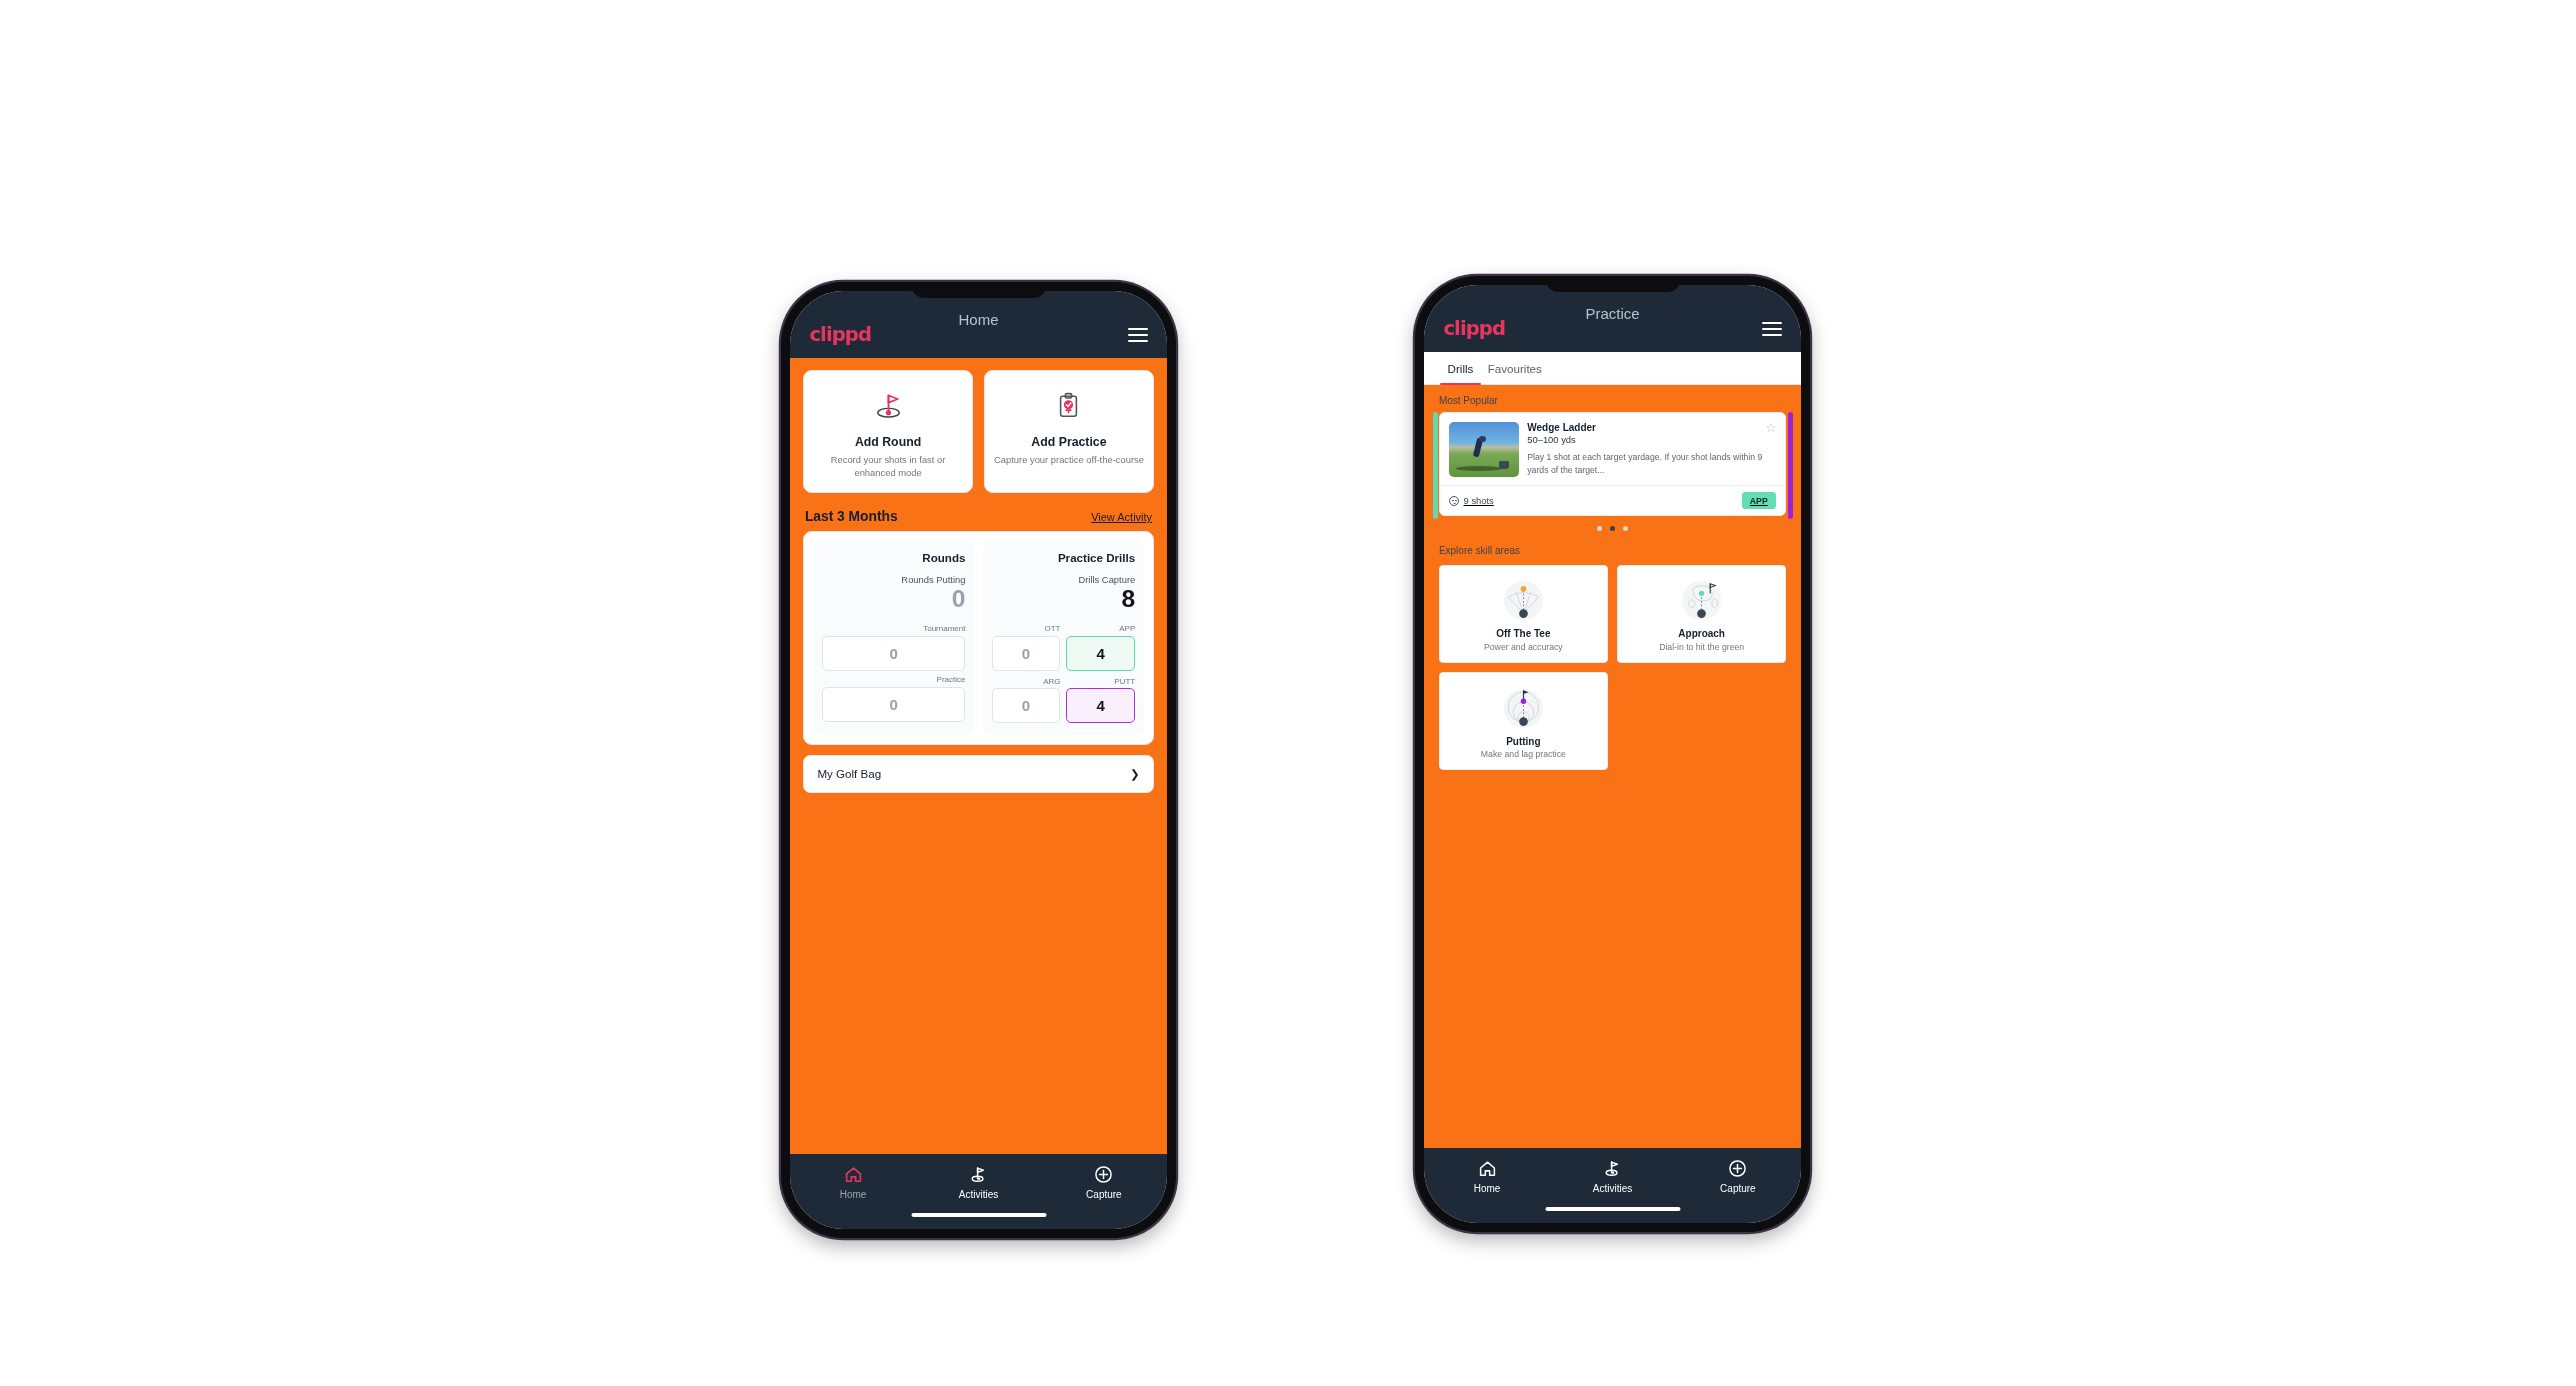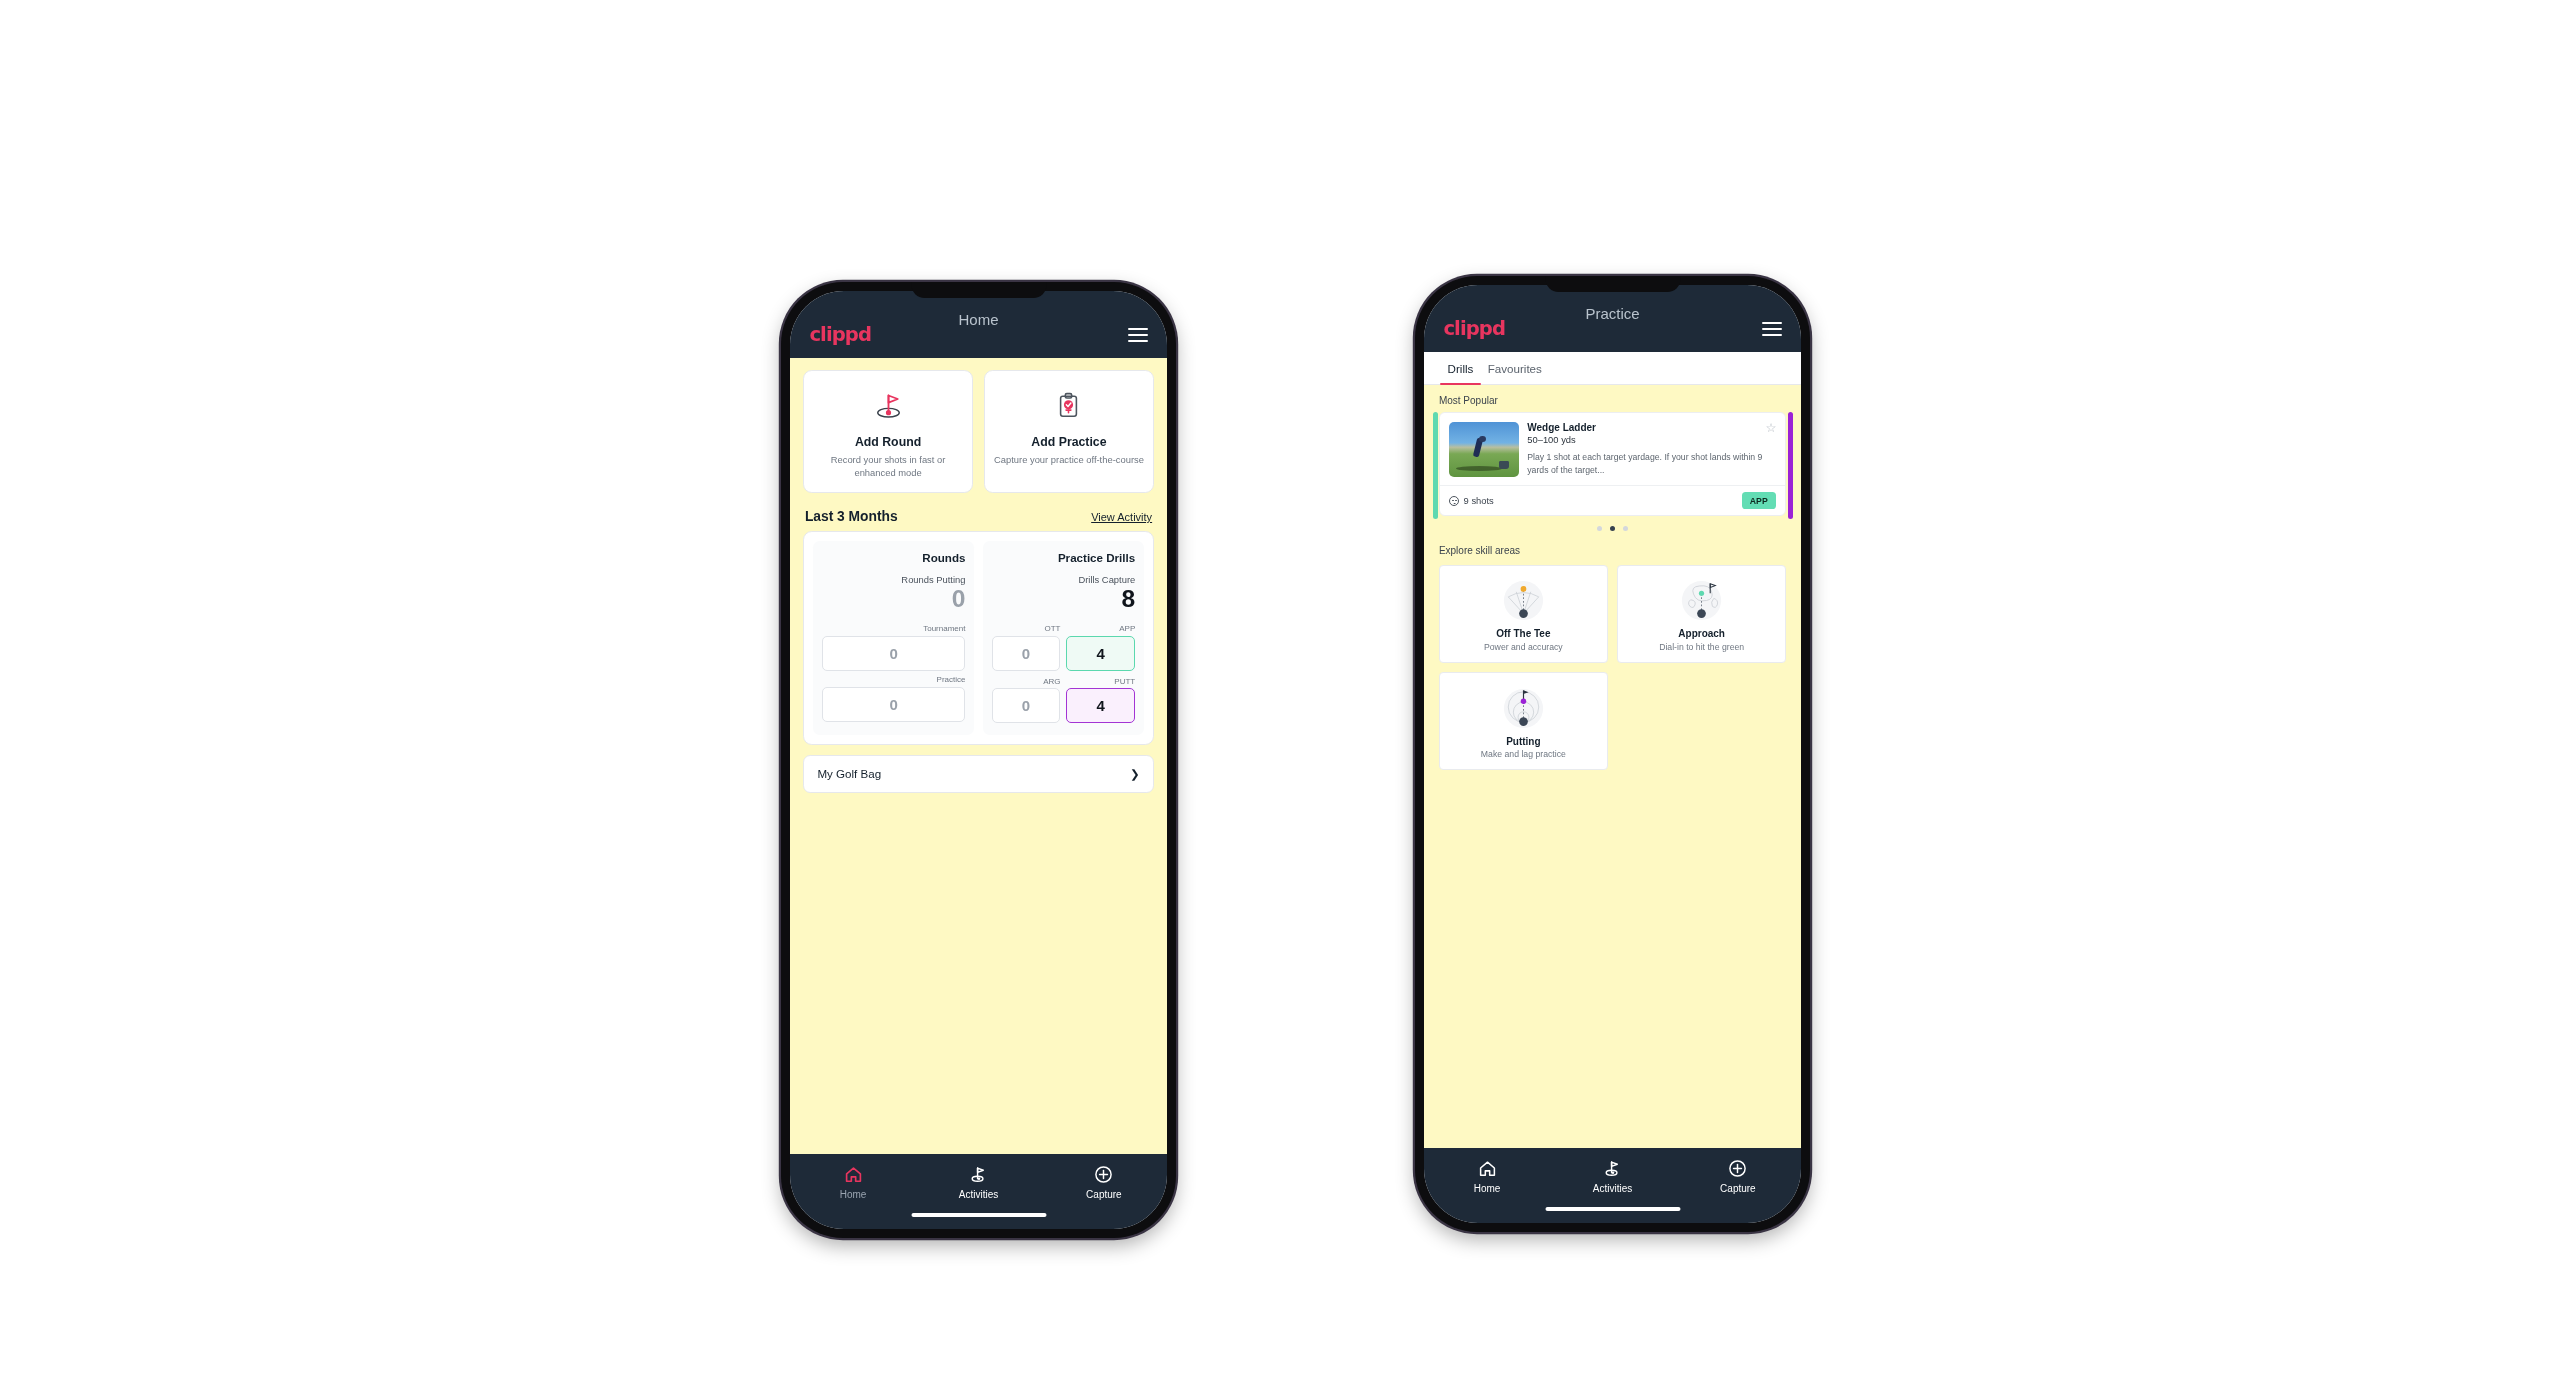--- a/index.html
+++ b/index.html
@@ -62,21 +62,21 @@
   .burger {
     margin-left: auto; position: relative; z-index: 3;
     width: 20px; height: 14.5px;
     display: flex; flex-direction: column; justify-content: space-between;
   }
   .burger i { display: block; height: 2.2px; background: #ffffff; border-radius: 1.4px; }
 
   
   .body {
     flex: 1 1 auto;
-    background: #fef9c3;
+    background: #f97316;
     overflow: hidden;
     position: relative;
   }
   .actions { display: flex; gap: 11.6px; padding: 11.6px 13px 0 13px; }
   .action-card {
     flex: 1;
     background: #ffffff;
     border: 0.7px solid #e6e8ec;
     border-radius: 8.7px;
     padding: 16px 7.2px 13px;
@@ -215,20 +215,21 @@
   .drill-title-row { display: flex; align-items: flex-start; justify-content: space-between; }
   .drill-title { font-size: 10px; font-weight: 700; color: #14202c; }
   .drill-yds { font-size: 9.4px; color: #2c343d; margin-top: 1.4px; }
   .drill-desc { font-size: 8.7px; color: #5e666f; line-height: 1.45; margin-top: 6.5px; }
   .star { color: #b6bcc4; font-size: 12.3px; line-height: 1; }
 
   .drill-foot {
     border-top: 0.7px solid #eef0f2;
     display: flex; align-items: center; justify-content: space-between;
     padding: 5.8px 9.4px;
+    text-decoration: underline;
   }
   .shots { display: flex; align-items: center; gap: 4.3px; font-size: 9.4px; color: #3b434d; }
   .ball {
     width: 10px; height: 10px; border: 1.2px solid #4d555e; border-radius: 50%;
     position: relative;
   }
   .ball::before, .ball::after {
     content: ""; position: absolute; width: 1.4px; height: 1.4px; border-radius: 50%; background: #4d555e;
   }
   .ball::before { left: 2.2px; top: 2.9px; }

